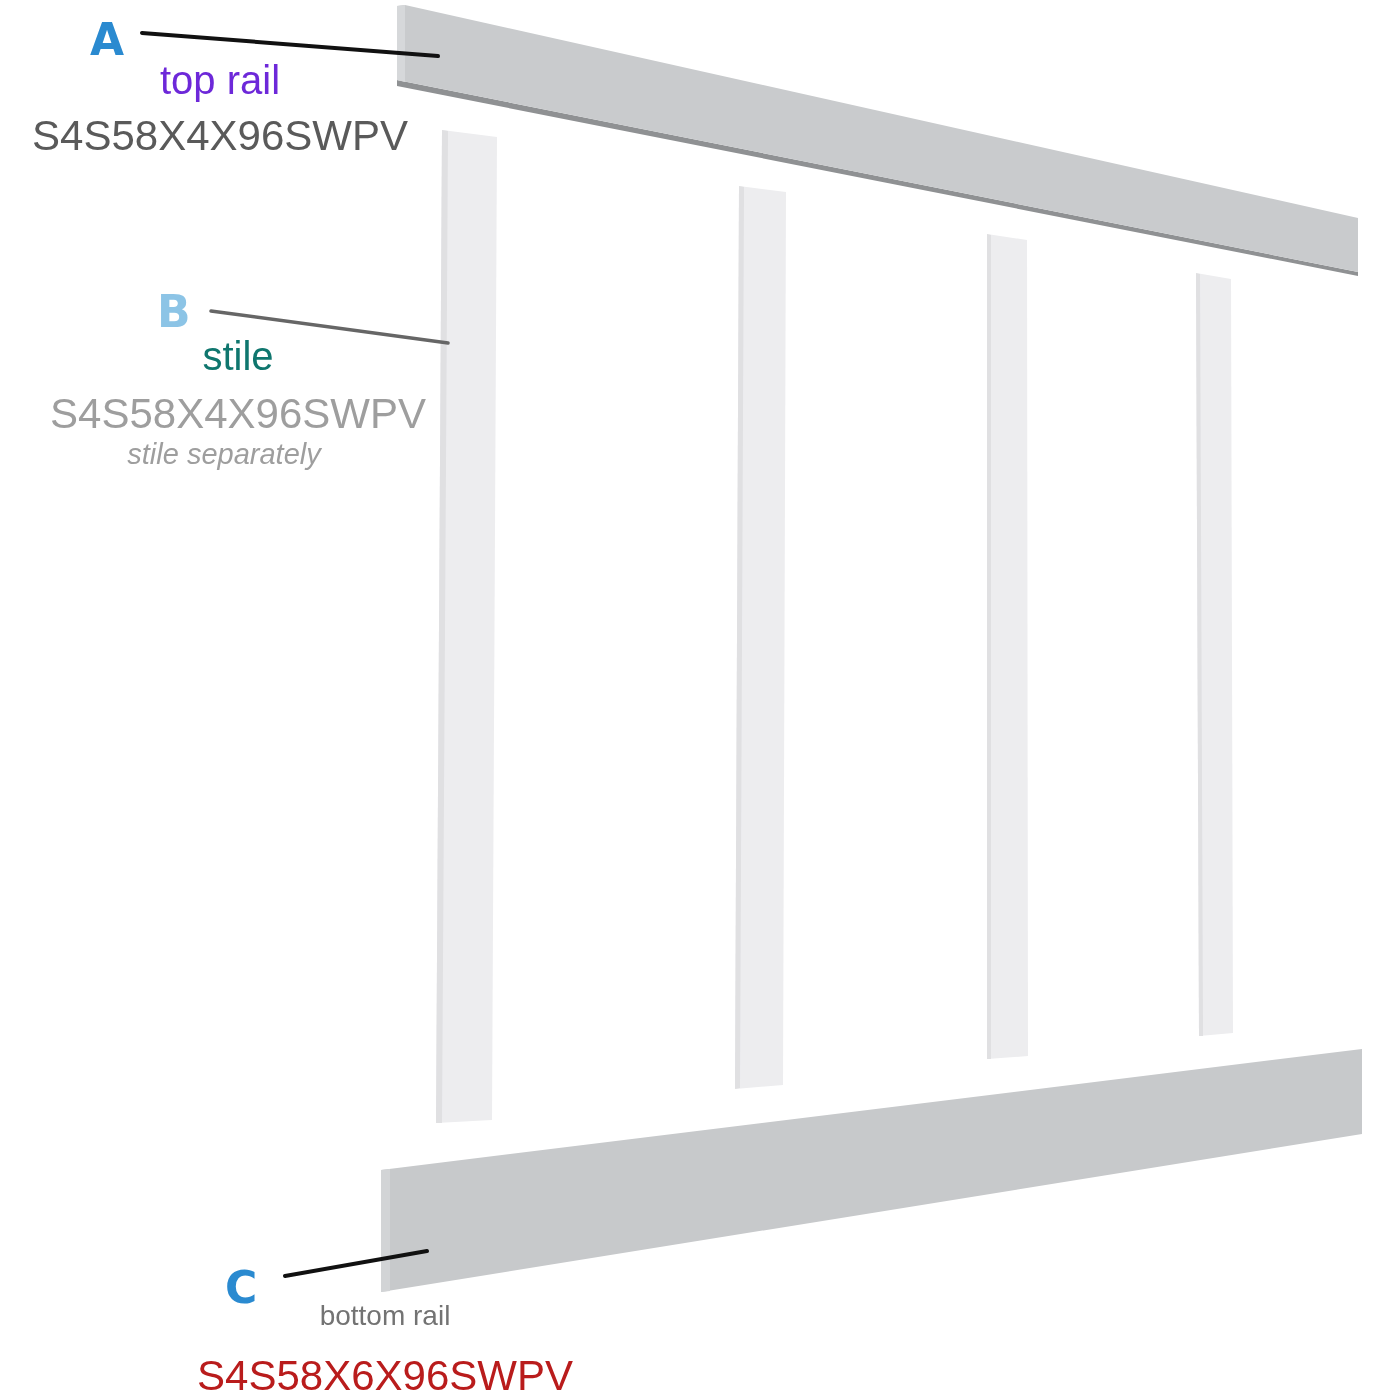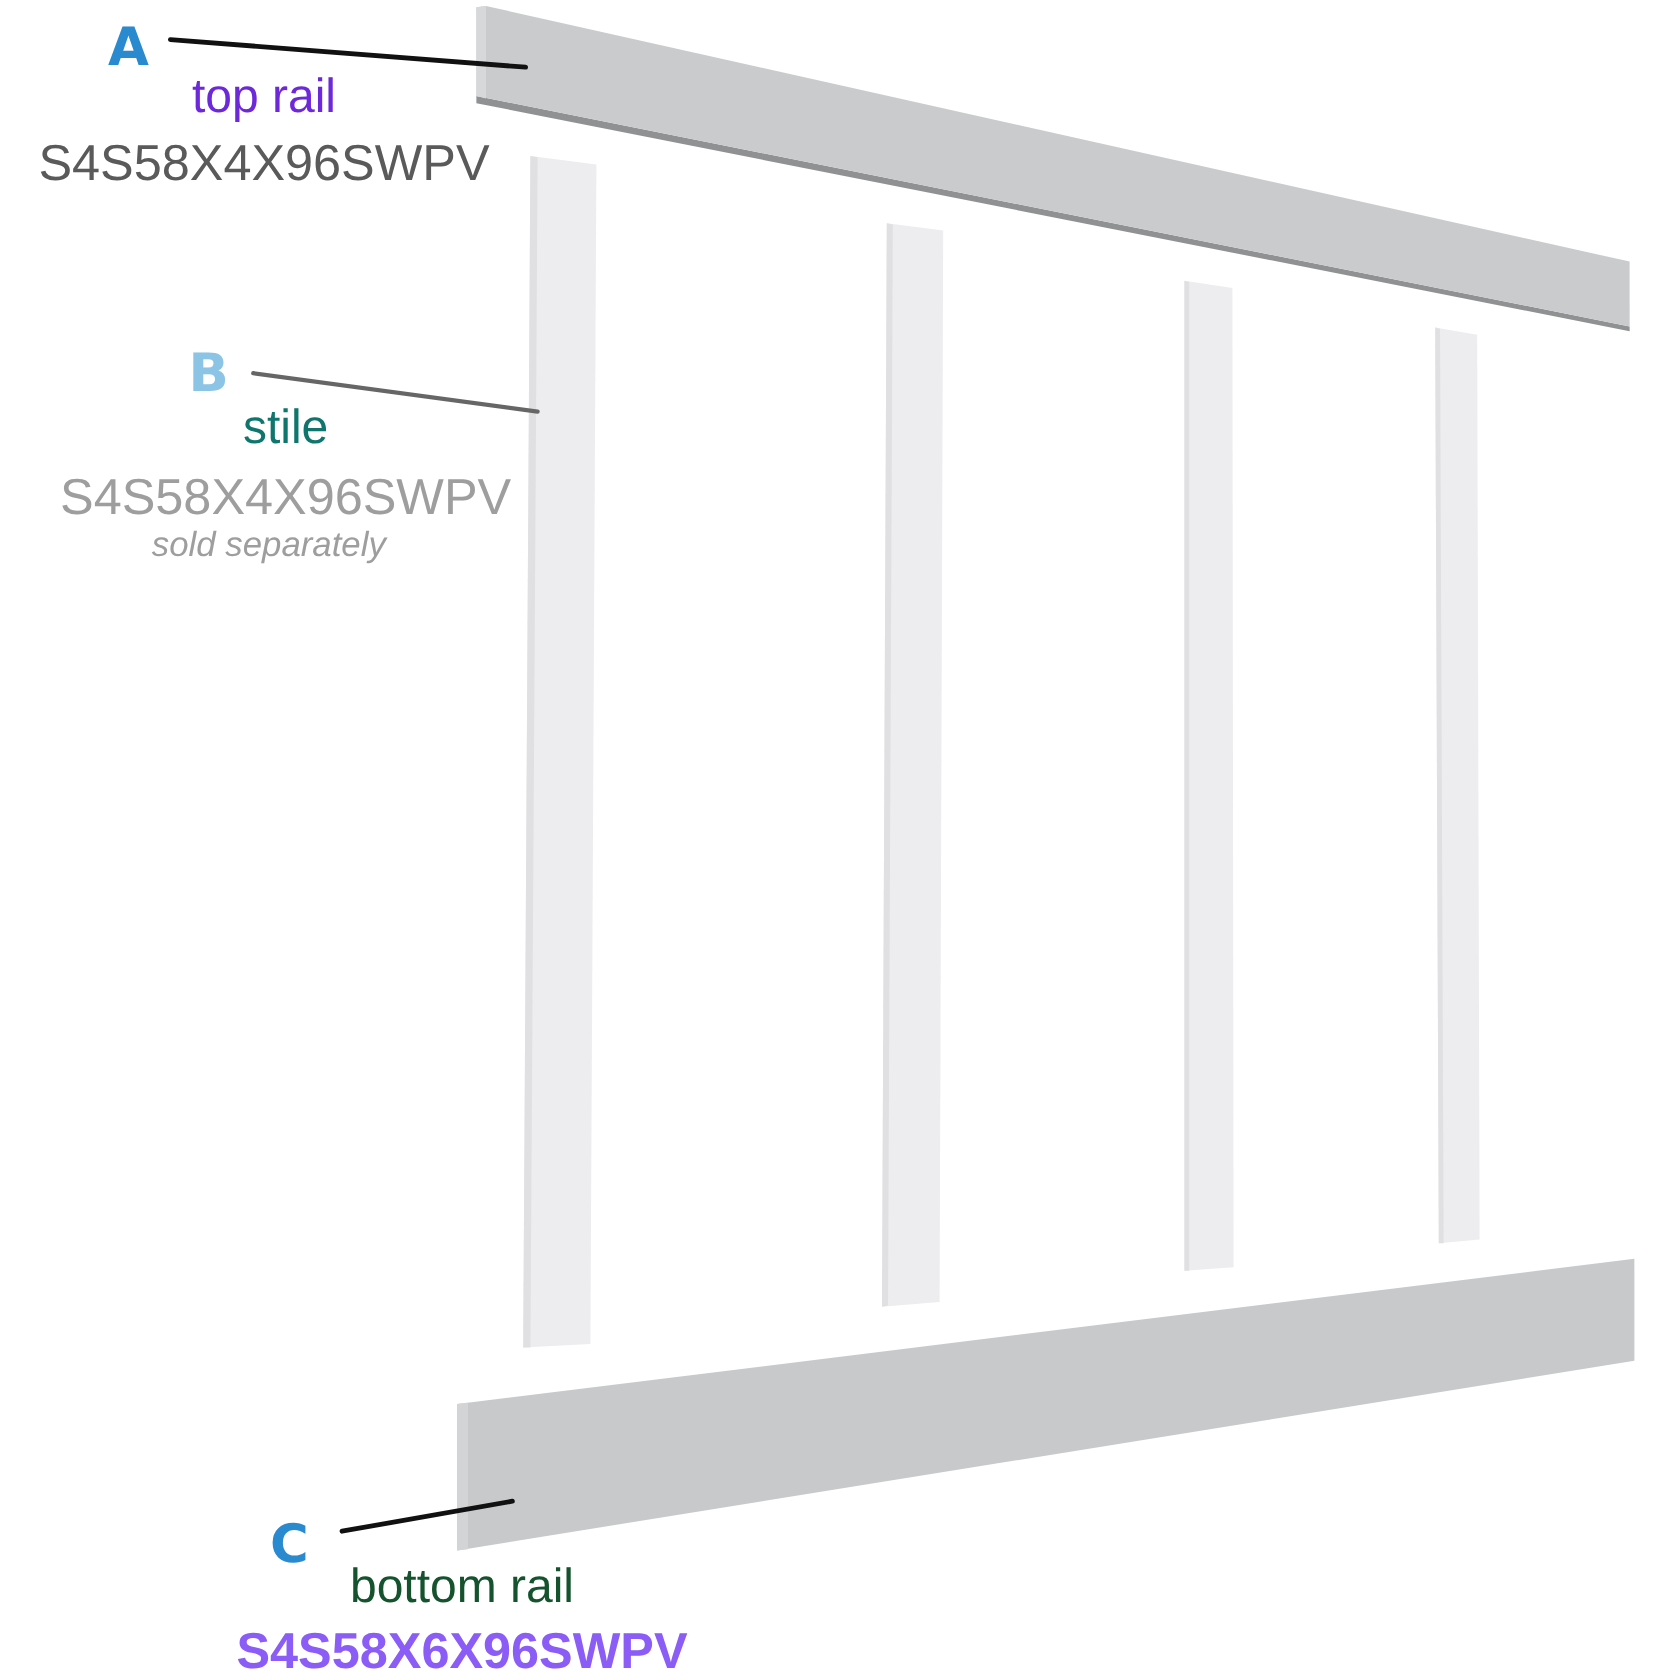--- a/index.html
+++ b/index.html
@@ -51,22 +51,22 @@
   <div>
     <div class="letter" style="left:90px;top:18px;font-size:44px;color:#2a8ad0;">A</div>
     <div class="lbl" style="left:120px;top:58px;width:200px;font-size:40px;color:#6d28d9;">top rail</div>
     <div class="lbl" style="left:20px;top:112px;width:400px;font-size:42px;color:#5a5a5a;">S4S58X4X96SWPV</div>
   </div>
 
   <div>
     <div class="letter" style="left:157px;top:290px;font-size:44px;color:#8cc4e6;">B</div>
     <div class="lbl" style="left:138px;top:334px;width:200px;font-size:40px;color:#0f766e;">stile</div>
     <div class="lbl" style="left:38px;top:390px;width:400px;font-size:42px;color:#9e9e9e;">S4S58X4X96SWPV</div>
-    <div class="lbl" style="left:74px;top:438px;width:300px;font-size:29px;font-style:italic;color:#9e9e9e;">sold separately</div>
+    <div class="lbl" style="left:74px;top:438px;width:300px;font-size:29px;font-style:italic;color:#9e9e9e;">stile separately</div>
   </div>
 
   <div>
     <div class="letter" style="left:225px;top:1266px;font-size:44px;color:#2a8ad0;">C</div>
-    <div class="lbl" style="left:260px;top:1300px;width:250px;font-size:40px;color:#14532d;">bottom rail</div>
-    <div class="lbl" style="left:170px;top:1352px;width:430px;font-size:42px;color:#8b5cf6;font-weight:bold;">S4S58X6X96SWPV</div>
+    <div class="lbl" style="left:260px;top:1300px;width:250px;font-size:28px;color:#737373;">bottom rail</div>
+    <div class="lbl" style="left:170px;top:1352px;width:430px;font-size:42px;color:#b91c1c;">S4S58X6X96SWPV</div>
   </div>
 
 </div>
 
 </body></html>

